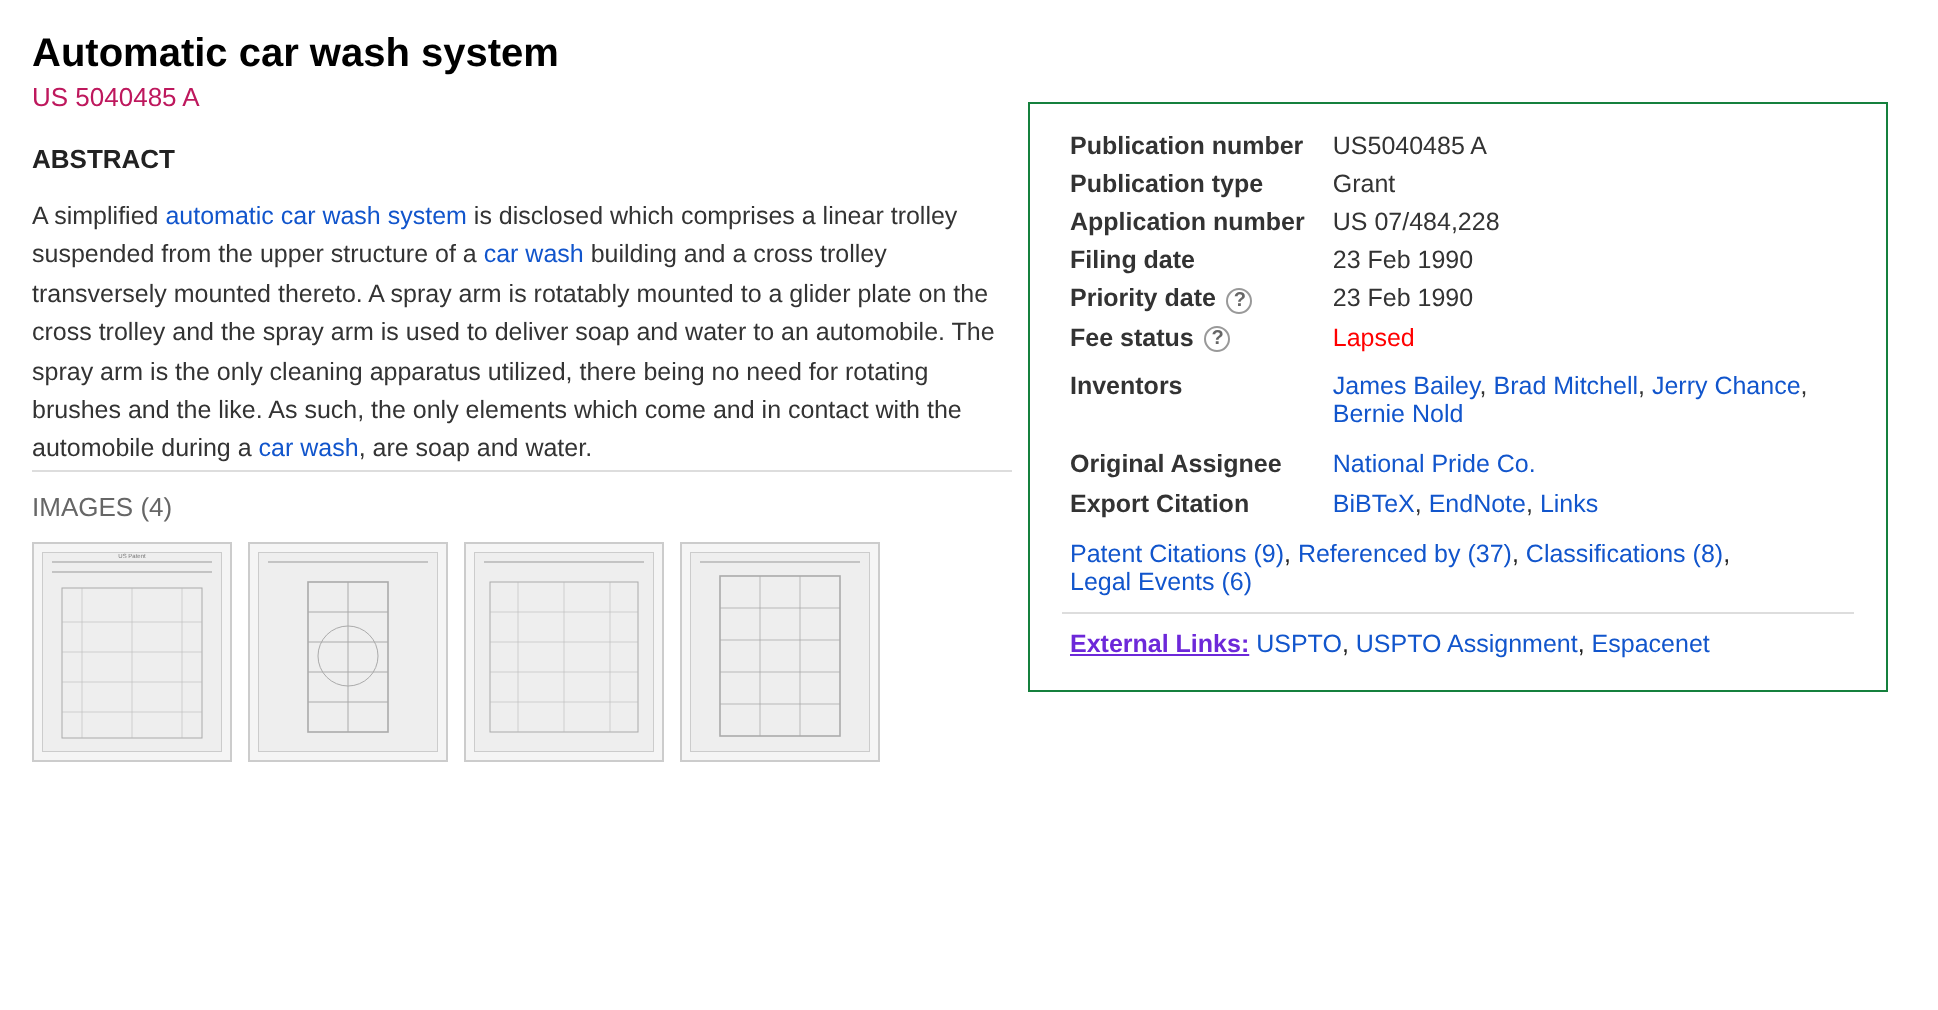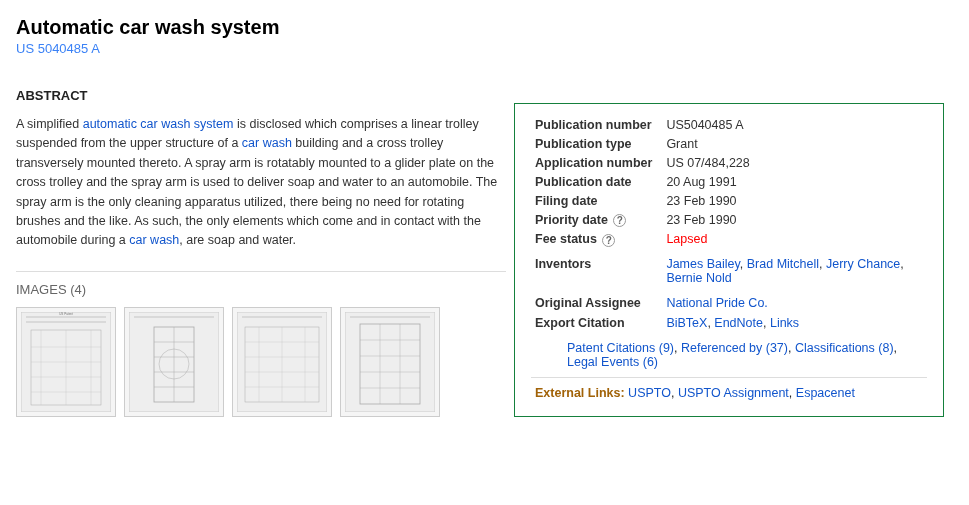--- a/index.html
+++ b/index.html
@@ -8,60 +8,59 @@
       font-size: 13px;
       color: #222;
       background: #fff;
       width: 969px;
       min-height: 505px;
       padding: 16px;
     }
     .main-layout {
       display: flex;
       gap: 8px;
-      align-items: flex-end;
+      align-items: center;
     }
     .left-panel {
       flex: 1;
       max-width: 490px;
     }
     .right-panel {
       width: 430px;
       border: 1px solid #15803d;
       padding: 12px 16px;
       font-size: 12.5px;
       background: #fff;
     }
     .patent-title {
       font-size: 20px;
       font-weight: bold;
       color: #000;
       margin-bottom: 2px;
     }
     .patent-number {
       font-size: 13px;
-      color: #3b82f6;
-      margin-bottom: 32px;
+      color: #be185d;
+      margin-bottom: 16px;
     }
     .abstract-heading {
       font-weight: bold;
       font-size: 13px;
       margin-bottom: 12px;
     }
     .abstract-text {
       font-size: 12.5px;
       line-height: 1.55;
       color: #333;
     }
     .abstract-text a, .link {
       color: #1155CC;
       text-decoration: none;
     }
     .images-section {
-      margin-top: 20px;
       padding-top: 10px;
       border-top: 1px solid #ddd;
     }
     .images-heading {
       font-weight: bold;
       font-size: 13px;
       margin-bottom: 10px;
     }
     .images-heading span {
       color: #666;
@@ -133,21 +132,22 @@
       font-size: 12.5px;
     }
     .external-links-row {
       padding-top: 8px;
       font-size: 12.5px;
       border-top: 1px solid #ddd;
       margin-top: 4px;
     }
     .ext-label {
       font-weight: bold;
-      color: #a16207;
+      color: #6d28d9;
+      text-decoration: underline;
     }
   </style>
 </head>
 <body>
 
 <div class="main-layout">
 
   <div class="left-panel">
     <div class="patent-title">Automatic car wash system</div>
     <div class="patent-number">US 5040485 A</div>
@@ -235,24 +235,20 @@
       </tr>
       <tr>
         <td>Publication type</td>
         <td>Grant</td>
       </tr>
       <tr>
         <td>Application number</td>
         <td>US 07/484,228</td>
       </tr>
       <tr>
-        <td>Publication date</td>
-        <td>20 Aug 1991</td>
-      </tr>
-      <tr>
         <td>Filing date</td>
         <td>23 Feb 1990</td>
       </tr>
       <tr>
         <td>
           <span>Priority date</span>
           <span class="help-icon">?</span>
         </td>
         <td>23 Feb 1990</td>
       </tr>
@@ -282,21 +278,21 @@
         <td style="padding-top:4px;margin-top:32px;">Export Citation</td>
         <td style="padding-top:4px;">
           <a class="blue-link">BiBTeX</a>,
           <a class="blue-link">EndNote</a>,
           <a class="blue-link">Links</a>
         </td>
       </tr>
     </tbody>
       </table>
 
-    <div class="citations-row" style="padding: 8px 4px 4px 4px; border-top: none; margin-left: 32px;">
+    <div class="citations-row" style="padding: 8px 4px 4px 4px; border-top: none;">
       <a class="blue-link">Patent Citations (9)</a>,
       <a class="blue-link">Referenced by (37)</a>,
       <a class="blue-link">Classifications (8)</a>,<br>
       <a class="blue-link">Legal Events (6)</a>
     </div>
 
     <div class="external-links-row" style="padding: 8px 4px 4px 4px; border-top: 1px solid #ddd; margin-top: 4px;">
       <span class="ext-label">External Links:</span>
       <a class="blue-link">USPTO</a>,
       <a class="blue-link">USPTO Assignment</a>,

